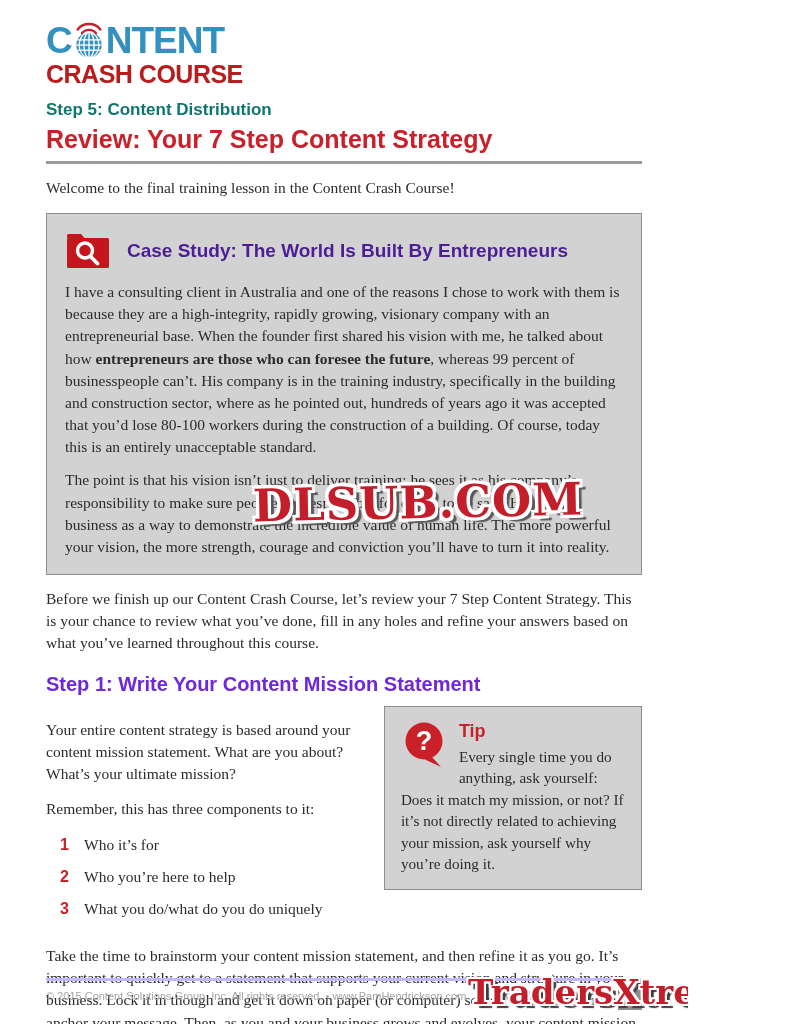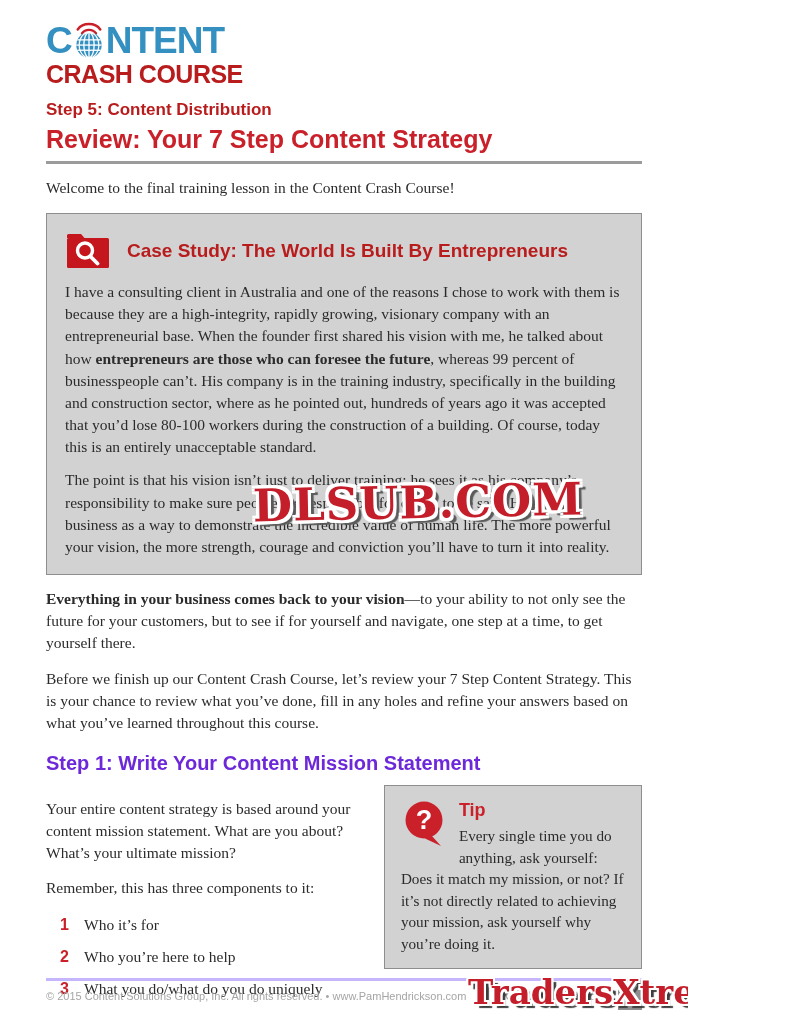--- a/index.html
+++ b/index.html
@@ -10,35 +10,35 @@
   
   .logo{margin-top:16px;line-height:1;}
   .logo-top{font-family:"Liberation Sans",sans-serif;font-weight:bold;font-size:37px;
             color:#3590c2;letter-spacing:-1px;}
   .logo-top svg{vertical-align:-7px;margin:0 1px;}
   .logo-bottom{font-family:Liberation Sans, sans-serif;font-weight:bold;font-size:25px;
                color:#b91c1c;letter-spacing:-0.5px;margin-top:2px;}
 
   
   .kicker{font-family:"Liberation Sans",sans-serif;font-weight:bold;font-size:17px;
-          color:#b91c1c;margin-top:13px;}
+          color:#0f766e;margin-top:13px;}
   .doc-title{font-family:"Liberation Sans",sans-serif;font-weight:bold;font-size:25px;
              color:#c9202a;margin-top:5px;}
   .title-rule{height:3px;background:#9b9b9b;margin-top:7px;}
   .section-heading{font-family:"Liberation Sans",sans-serif;font-weight:bold;font-size:20px;
                    color:#6d28d9;margin-top:18px;}
 
   
   p.body{font-size:15.5px;line-height:1.43;margin:13px 0 0 0;}
   .b{font-weight:bold;}
 
   
   .graybox{background:#d2d2d2;border:1px solid #8e8e8e;margin-top:14px;padding:14px 18px 16px 18px;}
   .case-header{display:flex;align-items:center;gap:16px;margin:4px 0 2px 0;}
-  .case-title{font-family:"Liberation Sans",sans-serif;font-weight:bold;font-size:19px;color:#b91c1c;}
+  .case-title{font-family:"Liberation Sans",sans-serif;font-weight:bold;font-size:19px;color:#4c1d95;}
   .graybox p.body{margin-top:11px;}
 
   
   .cols{display:flex;margin-top:10px;}
   .col-left{width:398px;}
   .tipbox{width:264px;margin-left:auto;background:#d2d2d2;border:1px solid #8e8e8e;
           padding:12px 16px 14px 16px;align-self:flex-start;}
   .tip-icon{float:left;margin:2px 12px 2px 2px;}
   .tip-label{font-family:"Liberation Sans",sans-serif;font-weight:bold;font-size:18px;
              color:#c9202a;padding-top:2px;}
@@ -111,21 +111,20 @@
           <rect x="2" y="6" width="42" height="30" rx="1.5" fill="#c4161c"></rect>
           <circle cx="20" cy="18.5" r="7.5" fill="none" stroke="#ffffff" stroke-width="3.4"></circle>
           <line x1="25.5" y1="24.5" x2="32.5" y2="31.5" stroke="#ffffff" stroke-width="3.8" stroke-linecap="round"></line>
         </svg>
         <div class="case-title">Case Study: The World Is Built By Entrepreneurs</div>
       </div>
       <p class="body"><span>I have a consulting client in Australia and one of the reasons I chose to work with them is because they are a high-integrity, rapidly growing, visionary company with an entrepreneurial base. When the founder first shared his vision with me, he talked about how </span><span class="b">entrepreneurs are those who can foresee the future</span><span>, whereas 99 percent of businesspeople can’t. His company is in the training industry, specifically in the building and construction sector, where as he pointed out, hundreds of years ago it was accepted that you’d lose 80-100 workers during the construction of a building. Of course, today this is an entirely unacceptable standard.</span></p>
       <p class="body">The point is that his vision isn’t just to deliver training; he sees it as his company’s responsibility to make sure people are responsible for others to be safe. He sees his business as a way to demonstrate the incredible value of human life. The more powerful your vision, the more strength, courage and conviction you’ll have to turn it into reality.</p>
     </div>
 
-    <p class="body"><span class="b">Everything in your business comes back to your vision</span><span>—to your ability to not only see the future for your customers, but to see if for yourself and navigate, one step at a time, to get yourself there.</span></p>
 
     <p class="body">Before we finish up our Content Crash Course, let’s review your 7 Step Content Strategy. This is your chance to review what you’ve done, fill in any holes and refine your answers based on what you’ve learned throughout this course.</p>
 
     <div class="section-heading">Step 1: Write Your Content Mission Statement</div>
 
     <div class="cols">
       <div class="col-left">
         <p class="body">Your entire content strategy is based around your content mission statement. What are you about? What’s your ultimate mission?</p>
         <p class="body">Remember, this has three components to it:</p>
         <div class="numlist">

